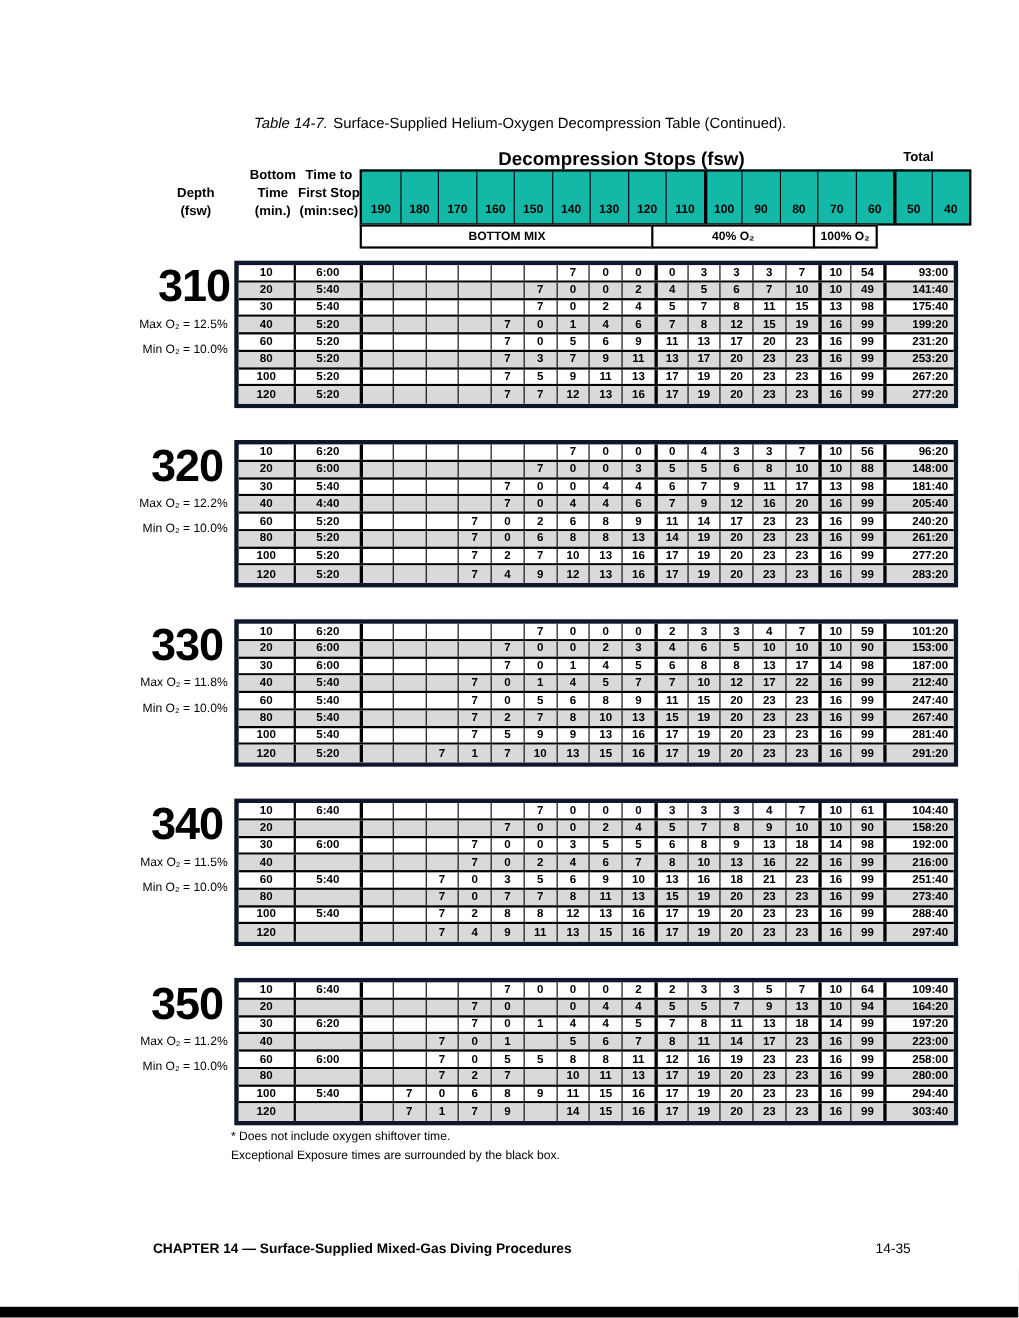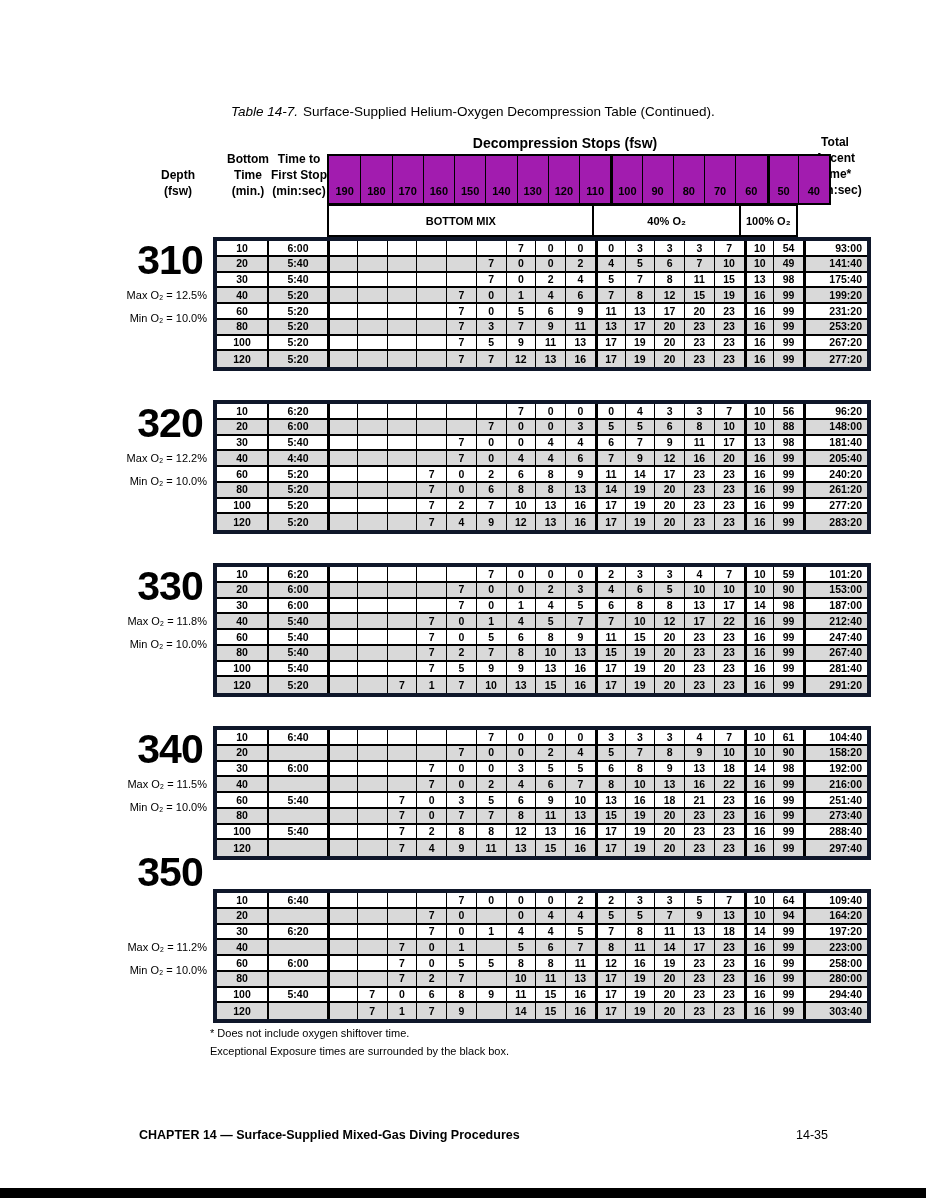--- a/index.html
+++ b/index.html
@@ -11,33 +11,33 @@
   .title { position:absolute; left:231px; top:104px; font-size:13.5px; white-space:nowrap; }
   .title .prefix { font-weight:normal; font-style:italic; }
   .title .rest { margin-left:5px; }
 
   .hdr-label { position:absolute; font-weight:bold; font-size:12px; text-align:center; line-height:16px; }
   #hdr-depth  { left:148px; top:167px; width:60px; }
   #hdr-bt     { left:216px; top:151px; width:64px; }
   #hdr-fs     { left:268px; top:151px; width:62px; }
   #hdr-total  { left:801px; top:134px; width:68px; }
   #hdr-stops-title { position:absolute; left:327px; top:135px; width:476px; text-align:center;
-                     font-weight:bold; font-size:14px; }
+                     font-weight:bold; font-size:17px; }
 
   #stops-header {
-    position:absolute; left:327px; top:154px; width:504px; height:51px;
+    position:absolute; left:327px; top:154px; width:556px; height:51px;
     display:grid; grid-template-columns:repeat(16,1fr);
-    border:2px solid #000; box-sizing:border-box; background:#a21caf;
+    border:2px solid #000; box-sizing:border-box; background:#14b8a6;
   }
   .sh-cell { box-sizing:border-box; border-left:1.5px solid #000; display:flex; align-items:flex-end;
              justify-content:center; font-weight:bold; font-size:11px; padding-bottom:6px; }
   .sh-cell:first-child { border-left:none; }
   .sh-cell.thick { border-left:3px solid #000; }
 
-  #mix-band { position:absolute; left:327px; top:204px; width:480px; height:33px; display:flex; }
+  #mix-band { position:absolute; left:327px; top:204px; width:480px; height:22px; display:flex; }
   .mix-box { box-sizing:border-box; border:2.5px solid #000; background:#fff;
              display:flex; align-items:center; justify-content:center;
              font-weight:bold; font-size:11px; }
 
   .depth-num { position:absolute; left:131px; width:78px; text-align:center;
                font-size:41px; font-weight:bold; line-height:1; letter-spacing:-1px; }
   .o2-label  { position:absolute; left:55px; width:152px; text-align:right;
                font-size:11px; font-weight:normal; white-space:nowrap; }
 
   .block { position:absolute; left:213px; width:658px; height:134px;
@@ -112,21 +112,21 @@
       <div class="sh-cell thick">50</div>
       <div class="sh-cell">40</div>
     </div>
   <div id="mix-band">
       <div class="mix-box" style="width: 267.75px;">BOTTOM MIX</div>
       <div class="mix-box" style="width: 148.75px; margin-left: -2.5px;">40% O₂</div>
       <div class="mix-box" style="width: 59.5px; margin-left: -2.5px;">100% O₂</div>
     </div>
 
   <div id="blocks">
-      <div class="depth-num" style="top: 240px;">310</div>
+      <div class="depth-num" style="top: 240px; text-align: right;">310</div>
       <div class="o2-label" style="top: 289px;">Max O₂ = 12.5%</div>
       <div class="o2-label" style="top: 312px;">Min O₂ = 10.0%</div>
       <div class="block" style="top: 237px;">
         <div class="brow">
           <div class="bcell first">10</div>
           <div class="bcell fs-col">6:00</div>
           <div class="bcell stop-col stops-start"></div>
           <div class="bcell stop-col"></div>
           <div class="bcell stop-col"></div>
           <div class="bcell stop-col"></div>
@@ -804,21 +804,21 @@
           <div class="bcell stop-col thick">17</div>
           <div class="bcell stop-col">19</div>
           <div class="bcell stop-col">20</div>
           <div class="bcell stop-col">23</div>
           <div class="bcell stop-col">23</div>
           <div class="bcell stop-col thick">16</div>
           <div class="bcell stop-col">99</div>
           <div class="bcell total-col">297:40</div>
         </div>
       </div>
-      <div class="depth-num" style="top: 852px;">350</div>
+      <div class="depth-num" style="top: 892px;">350</div>
       <div class="o2-label" style="top: 941px;">Max O₂ = 11.2%</div>
       <div class="o2-label" style="top: 964px;">Min O₂ = 10.0%</div>
       <div class="block" style="top: 889px;">
         <div class="brow">
           <div class="bcell first">10</div>
           <div class="bcell fs-col">6:40</div>
           <div class="bcell stop-col stops-start"></div>
           <div class="bcell stop-col"></div>
           <div class="bcell stop-col"></div>
           <div class="bcell stop-col"></div>

